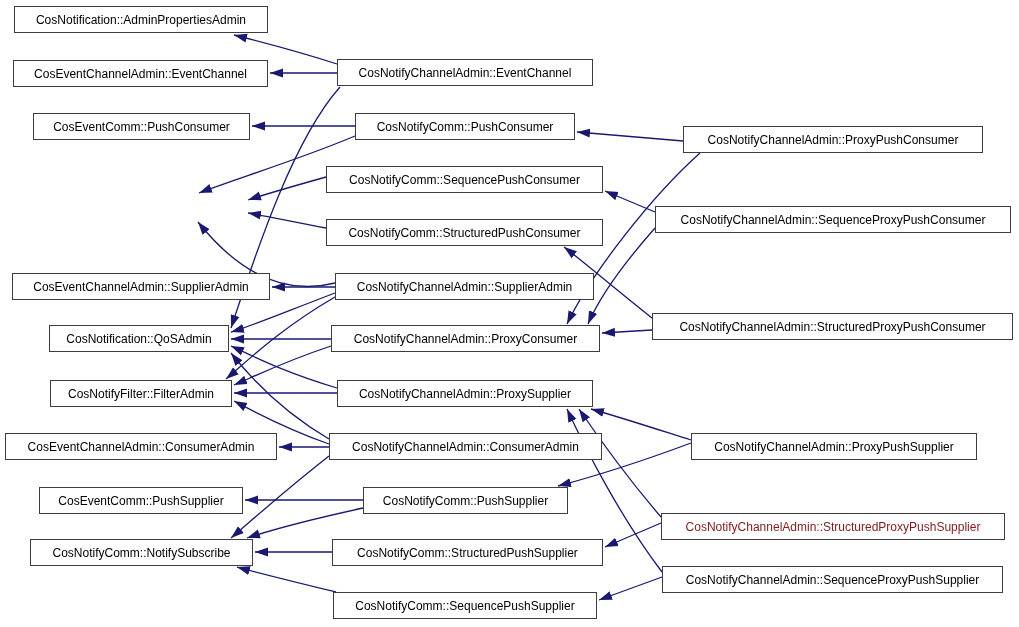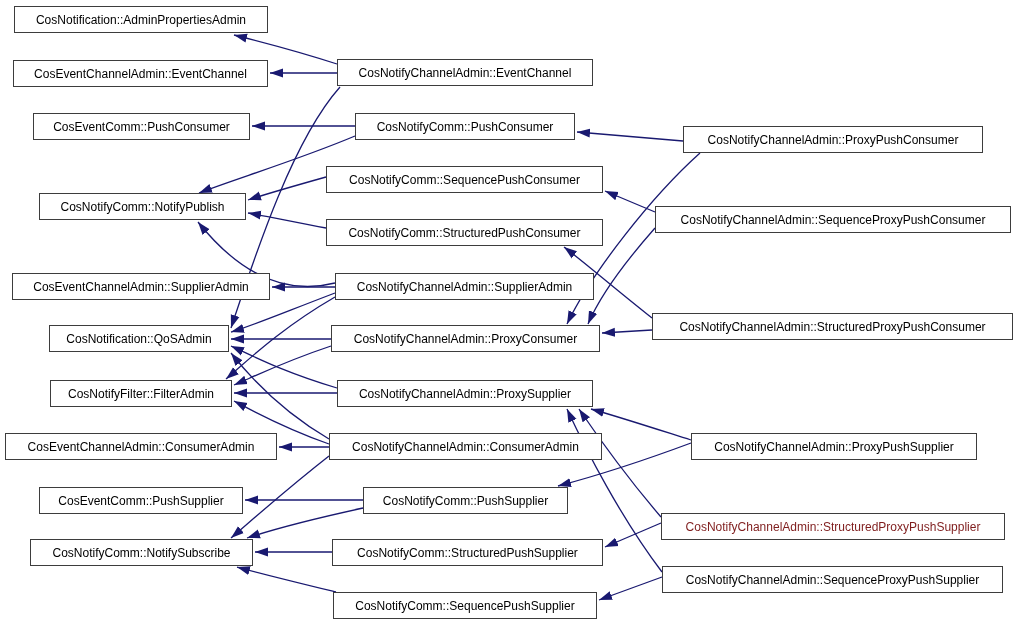--- a/index.html
+++ b/index.html
@@ -79,21 +79,20 @@
       <path d="M691,443 C640,462 592,477 558,486" class="edge" stroke="#191970" marker-end="url(#arrowhead)"></path>
       <path d="M691,440 C650,427 616,416 591,409" class="edge" stroke="#191970" marker-end="url(#arrowhead)"></path>
       <path d="M661,523 L605,547" class="edge" stroke="#191970" marker-end="url(#arrowhead)"></path>
       <path d="M661,517 C624,474 596,434 579,409" class="edge" stroke="#191970" marker-end="url(#arrowhead)"></path>
       <path d="M662,577 L599,600" class="edge" stroke="#191970" marker-end="url(#arrowhead)"></path>
       <path d="M662,572 C621,518 586,450 567,409" class="edge" stroke="#191970" marker-end="url(#arrowhead)"></path>
     </svg>
 <div class="node" title="CosNotification::AdminPropertiesAdmin" style="left: 14px; top: 6px; width: 254px; height: 27px; border-color: rgb(61, 61, 61); background: rgb(255, 255, 255); color: rgb(0, 0, 0);">CosNotification::AdminPropertiesAdmin</div>
     <div class="node" title="CosEventChannelAdmin::EventChannel" style="left: 13px; top: 60px; width: 255px; height: 27px; border-color: rgb(61, 61, 61); background: rgb(255, 255, 255); color: rgb(0, 0, 0);">CosEventChannelAdmin::EventChannel</div>
     <div class="node" title="CosEventComm::PushConsumer" style="left: 33px; top: 113px; width: 217px; height: 27px; border-color: rgb(61, 61, 61); background: rgb(255, 255, 255); color: rgb(0, 0, 0);">CosEventComm::PushConsumer</div>
-    <div class="node" title="CosNotifyComm::NotifyPublish" style="left: 39px; top: 193px; width: 207px; height: 27px; border-color: rgb(61, 61, 61); background: rgb(255, 255, 255); color: rgb(0, 0, 0);">CosNotifyComm::NotifyPublish</div>
     <div class="node" title="CosEventChannelAdmin::SupplierAdmin" style="left: 12px; top: 273px; width: 258px; height: 27px; border-color: rgb(61, 61, 61); background: rgb(255, 255, 255); color: rgb(0, 0, 0);">CosEventChannelAdmin::SupplierAdmin</div>
     <div class="node" title="CosNotification::QoSAdmin" style="left: 49px; top: 325px; width: 180px; height: 27px; border-color: rgb(61, 61, 61); background: rgb(255, 255, 255); color: rgb(0, 0, 0);">CosNotification::QoSAdmin</div>
     <div class="node" title="CosNotifyFilter::FilterAdmin" style="left: 50px; top: 380px; width: 182px; height: 27px; border-color: rgb(61, 61, 61); background: rgb(255, 255, 255); color: rgb(0, 0, 0);">CosNotifyFilter::FilterAdmin</div>
     <div class="node" title="CosEventChannelAdmin::ConsumerAdmin" style="left: 5px; top: 433px; width: 272px; height: 27px; border-color: rgb(61, 61, 61); background: rgb(255, 255, 255); color: rgb(0, 0, 0);">CosEventChannelAdmin::ConsumerAdmin</div>
     <div class="node" title="CosEventComm::PushSupplier" style="left: 39px; top: 487px; width: 204px; height: 27px; border-color: rgb(61, 61, 61); background: rgb(255, 255, 255); color: rgb(0, 0, 0);">CosEventComm::PushSupplier</div>
     <div class="node" title="CosNotifyComm::NotifySubscribe" style="left: 30px; top: 539px; width: 223px; height: 27px; border-color: rgb(61, 61, 61); background: rgb(255, 255, 255); color: rgb(0, 0, 0);">CosNotifyComm::NotifySubscribe</div>
     <div class="node" title="CosNotifyChannelAdmin::EventChannel" style="left: 337px; top: 59px; width: 256px; height: 27px; border-color: rgb(61, 61, 61); background: rgb(255, 255, 255); color: rgb(0, 0, 0);">CosNotifyChannelAdmin::EventChannel</div>
     <div class="node" title="CosNotifyComm::PushConsumer" style="left: 355px; top: 113px; width: 220px; height: 27px; border-color: rgb(61, 61, 61); background: rgb(255, 255, 255); color: rgb(0, 0, 0);">CosNotifyComm::PushConsumer</div>
     <div class="node" title="CosNotifyComm::SequencePushConsumer" style="left: 326px; top: 166px; width: 277px; height: 27px; border-color: rgb(61, 61, 61); background: rgb(255, 255, 255); color: rgb(0, 0, 0);">CosNotifyComm::SequencePushConsumer</div>
     <div class="node" title="CosNotifyChannelAdmin::SupplierAdmin" style="left: 335px; top: 273px; width: 259px; height: 27px; border-color: rgb(61, 61, 61); background: rgb(255, 255, 255); color: rgb(0, 0, 0);">CosNotifyChannelAdmin::SupplierAdmin</div>

